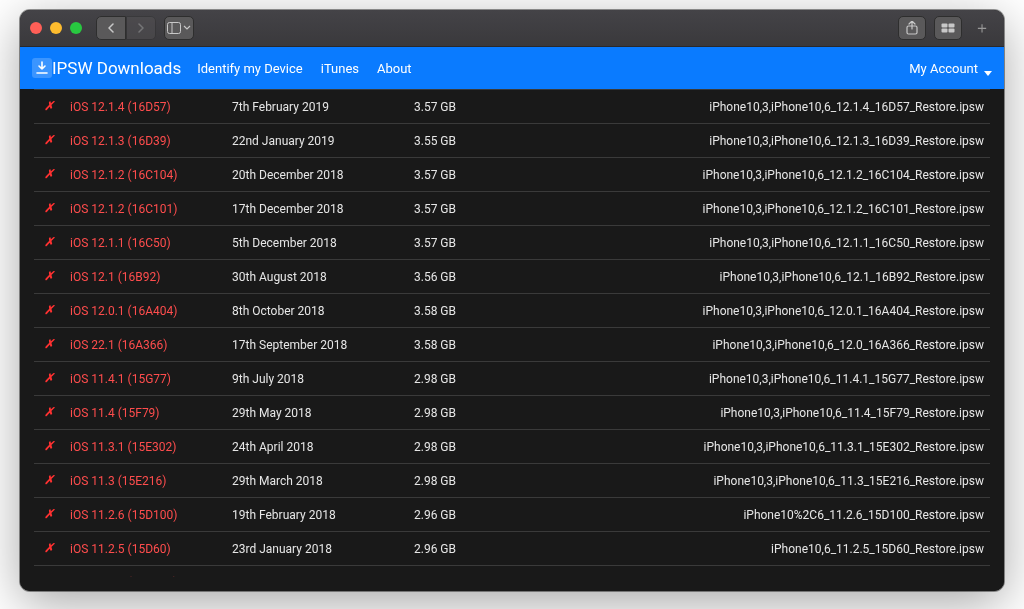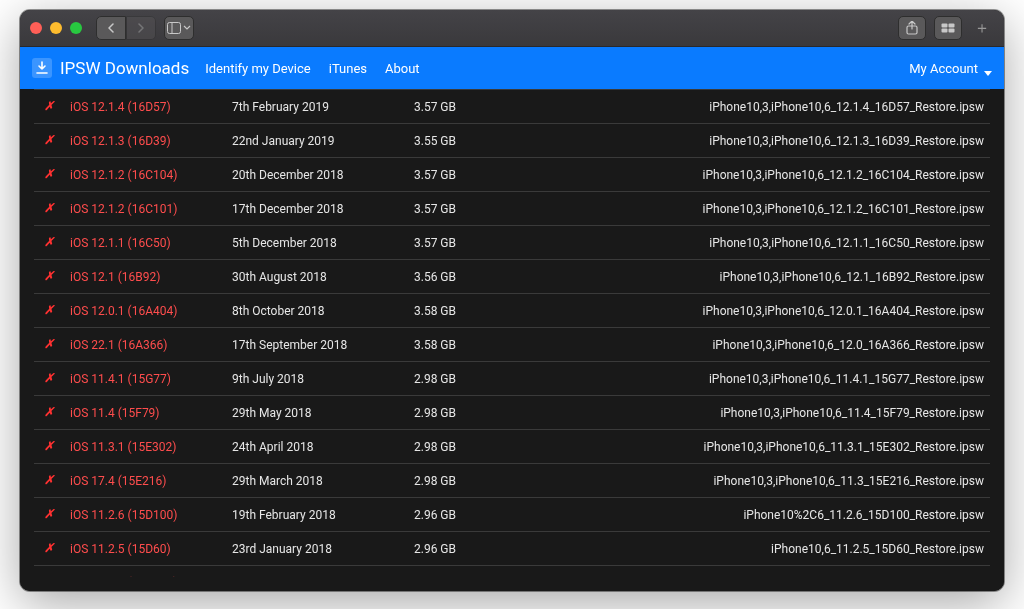--- a/index.html
+++ b/index.html
@@ -56,21 +56,21 @@
   }
   .url-bar .lock{margin-right:6px;}
   .reload-btn{margin-left:auto;margin-right:6px;}
   .right-tb{margin-left:auto;display:flex;gap:8px;}
   .titlebar .url-wrap{flex:1;display:flex;justify-content:center;}
   .plus-tab{width:24px;color:#999;display:flex;align-items:center;justify-content:center;font-size:16px;}
   
   .navbar{
     height:42px;background:var(--navbar);display:flex;align-items:center;padding:0 12px;color:#fff;font-size:13px;
   }
-  .brand{display:flex;align-items:flex-end;font-size:17px;gap:8px;margin-right:16px;}
+  .brand{display:flex;align-items:flex-end;font-size:17px;gap:0;margin-right:16px;}
   .brand .logo{
     width:20px;height:20px;border-radius:3px;background:#fff3;position:relative;display:flex;align-items:center;justify-content:center;
   }
   .navlinks{display:flex;gap:18px;align-items:center;}
   .navlinks a{color:#fff;text-decoration:none;}
   .account{margin-left:auto;display:flex;align-items:flex-end;gap:6px;}
   .caret{display:inline-block;width:0;height:0;border-left:4px solid transparent;border-right:4px solid transparent;border-top:5px solid #fff;}
   
   .content{
     flex:1;overflow:hidden;background:#191919;padding:0 14px 14px 14px;
@@ -241,21 +241,21 @@
               </tr>
               <tr>
                 <td class="xcol"><span>✗</span></td>
                 <td class="ver"><a href="#">iOS 11.3.1 (15E302)</a></td>
                 <td class="date">24th April 2018</td>
                 <td class="size">2.98 GB</td>
                 <td class="file"><span>iPhone10,3,iPhone10,6_11.3.1_15E302_Restore.ipsw</span></td>
               </tr>
               <tr>
                 <td class="xcol"><span>✗</span></td>
-                <td class="ver"><a href="#">iOS 17.4 (15E216)</a></td>
+                <td class="ver"><a href="#">iOS 11.3 (15E216)</a></td>
                 <td class="date">29th March 2018</td>
                 <td class="size">2.98 GB</td>
                 <td class="file"><span>iPhone10,3,iPhone10,6_11.3_15E216_Restore.ipsw</span></td>
               </tr>
               <tr>
                 <td class="xcol"><span>✗</span></td>
                 <td class="ver"><a href="#">iOS 11.2.6 (15D100)</a></td>
                 <td class="date">19th February 2018</td>
                 <td class="size">2.96 GB</td>
                 <td class="file"><span>iPhone10%2C6_11.2.6_15D100_Restore.ipsw</span></td>

